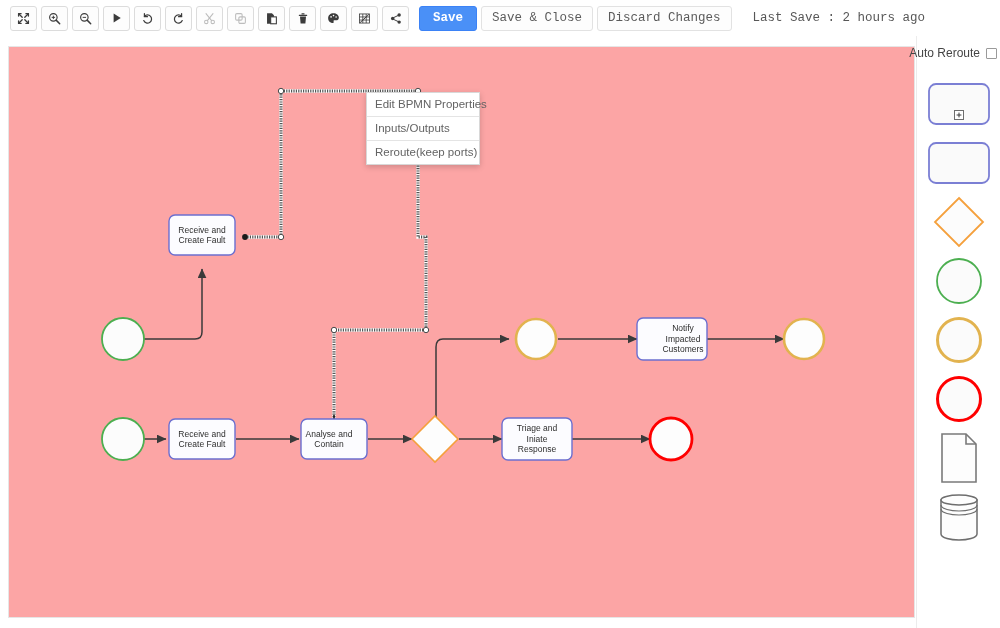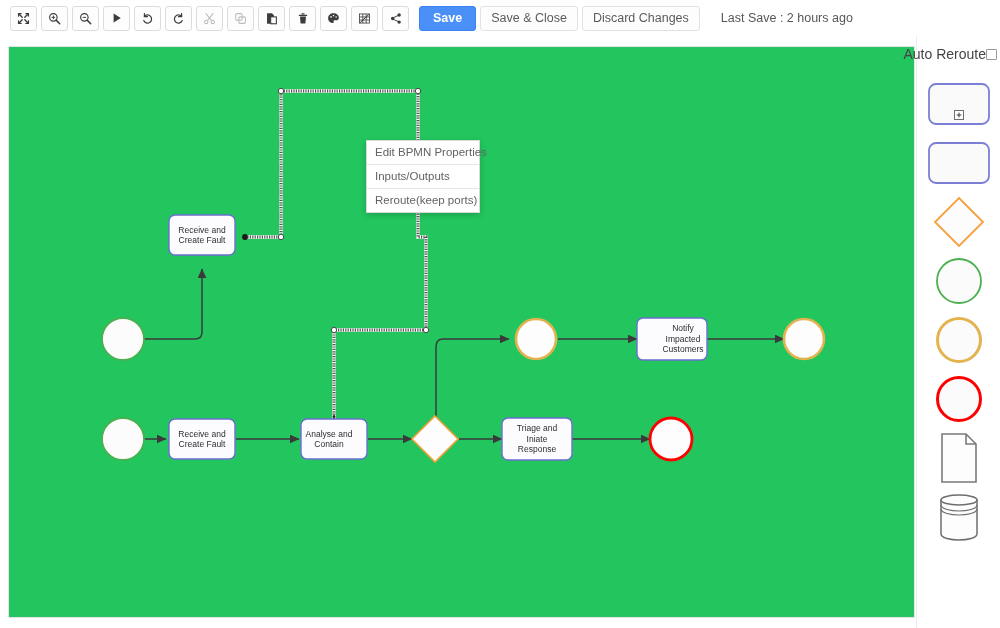--- a/index.html
+++ b/index.html
@@ -10,20 +10,21 @@
     font-family: "Liberation Sans", sans-serif;
     overflow: hidden;
   }
   #app { position: relative; width: 1000px; height: 628px; background: #fff; }
 
   
   .toolbar {
     position: absolute; left: 0; top: 0; width: 1000px; height: 36px;
     display: flex; align-items: center; padding-left: 10px; gap: 4px;
     background: #fff;
+    font-family: Liberation Mono, monospace;
   }
   .tbtn {
     width: 27px; height: 25px; border: 1px solid #dcdcdc; border-radius: 3px;
     background: #fdfdfd; display: flex; align-items: center; justify-content: center;
     color: #3c3c3c; cursor: pointer; flex: 0 0 auto;
   }
   .tbtn svg { display: block; }
   .tbtn.dim { color: #bdbdbd; }
   .tbtn-text {
     height: 25px; border: 1px solid #e2e2e2; border-radius: 3px; background: #fdfdfd;
@@ -39,52 +40,52 @@
   }
   .lastsave {
     font-size: 12.5px; color: #575757; margin-left: 17px; white-space: nowrap;
     flex: 0 0 auto;
   }
   .tb-sep { width: 2px; }
 
   
   .canvas-wrap {
     position: absolute; left: 8px; top: 46px; width: 907px; height: 572px;
-    border: 1px solid #e6e6e6; background: #22c55e; overflow: hidden;
+    border: 1px solid #e6e6e6; background: #fca5a5; overflow: hidden;
   }
   .canvas-svg { position: absolute; left: 0; top: 0; }
 
   .node-label {
     position: absolute; display: flex; align-items: center; justify-content: center;
     text-align: center; font-size: 8.5px; line-height: 10.5px; color: #2d2d2d;
     pointer-events: none; white-space: pre-line;
   }
 
   
   .ctx-menu {
     position: absolute; left: 366px; top: 92px; width: 114px;
     background: #fff; border: 1px solid #d8d8d8;
     box-shadow: 0 2px 6px rgba(0,0,0,.18);
-    z-index: 40; font-size: 11.5px; margin-top: 48px;
+    z-index: 40; font-size: 11.5px;
   }
   .ctx-item {
     padding: 5px 8px 6px 8px; color: #636363; border-bottom: 1px solid #e4e4e4;
     cursor: pointer; white-space: nowrap;
   }
   .ctx-item:last-child { border-bottom: none; }
 
   
   .right-panel {
     position: absolute; left: 916px; top: 36px; width: 84px; height: 592px;
     border-left: 1px solid #ececec; background: #fff;
   }
   .auto-reroute {
     position: absolute; right: 3px; top: 10px;
-    display: flex; align-items: center; 
-    font-size: 14px; color: #444; white-space: nowrap;
+    display: flex; align-items: center; gap: 6px;
+    font-size: 12px; color: #444; white-space: nowrap;
   }
   .auto-reroute .cb {
     width: 11px; height: 11px; border: 1px solid #9a9a9a; border-radius: 1px;
     background: #fff; cursor: pointer; flex: 0 0 auto;
   }
   .palette { position: absolute; left: 0; top: 38px; width: 84px; }
   .pal-item {
     width: 84px; height: 59px; display: flex; align-items: center; justify-content: center;
     cursor: pointer;
   }

